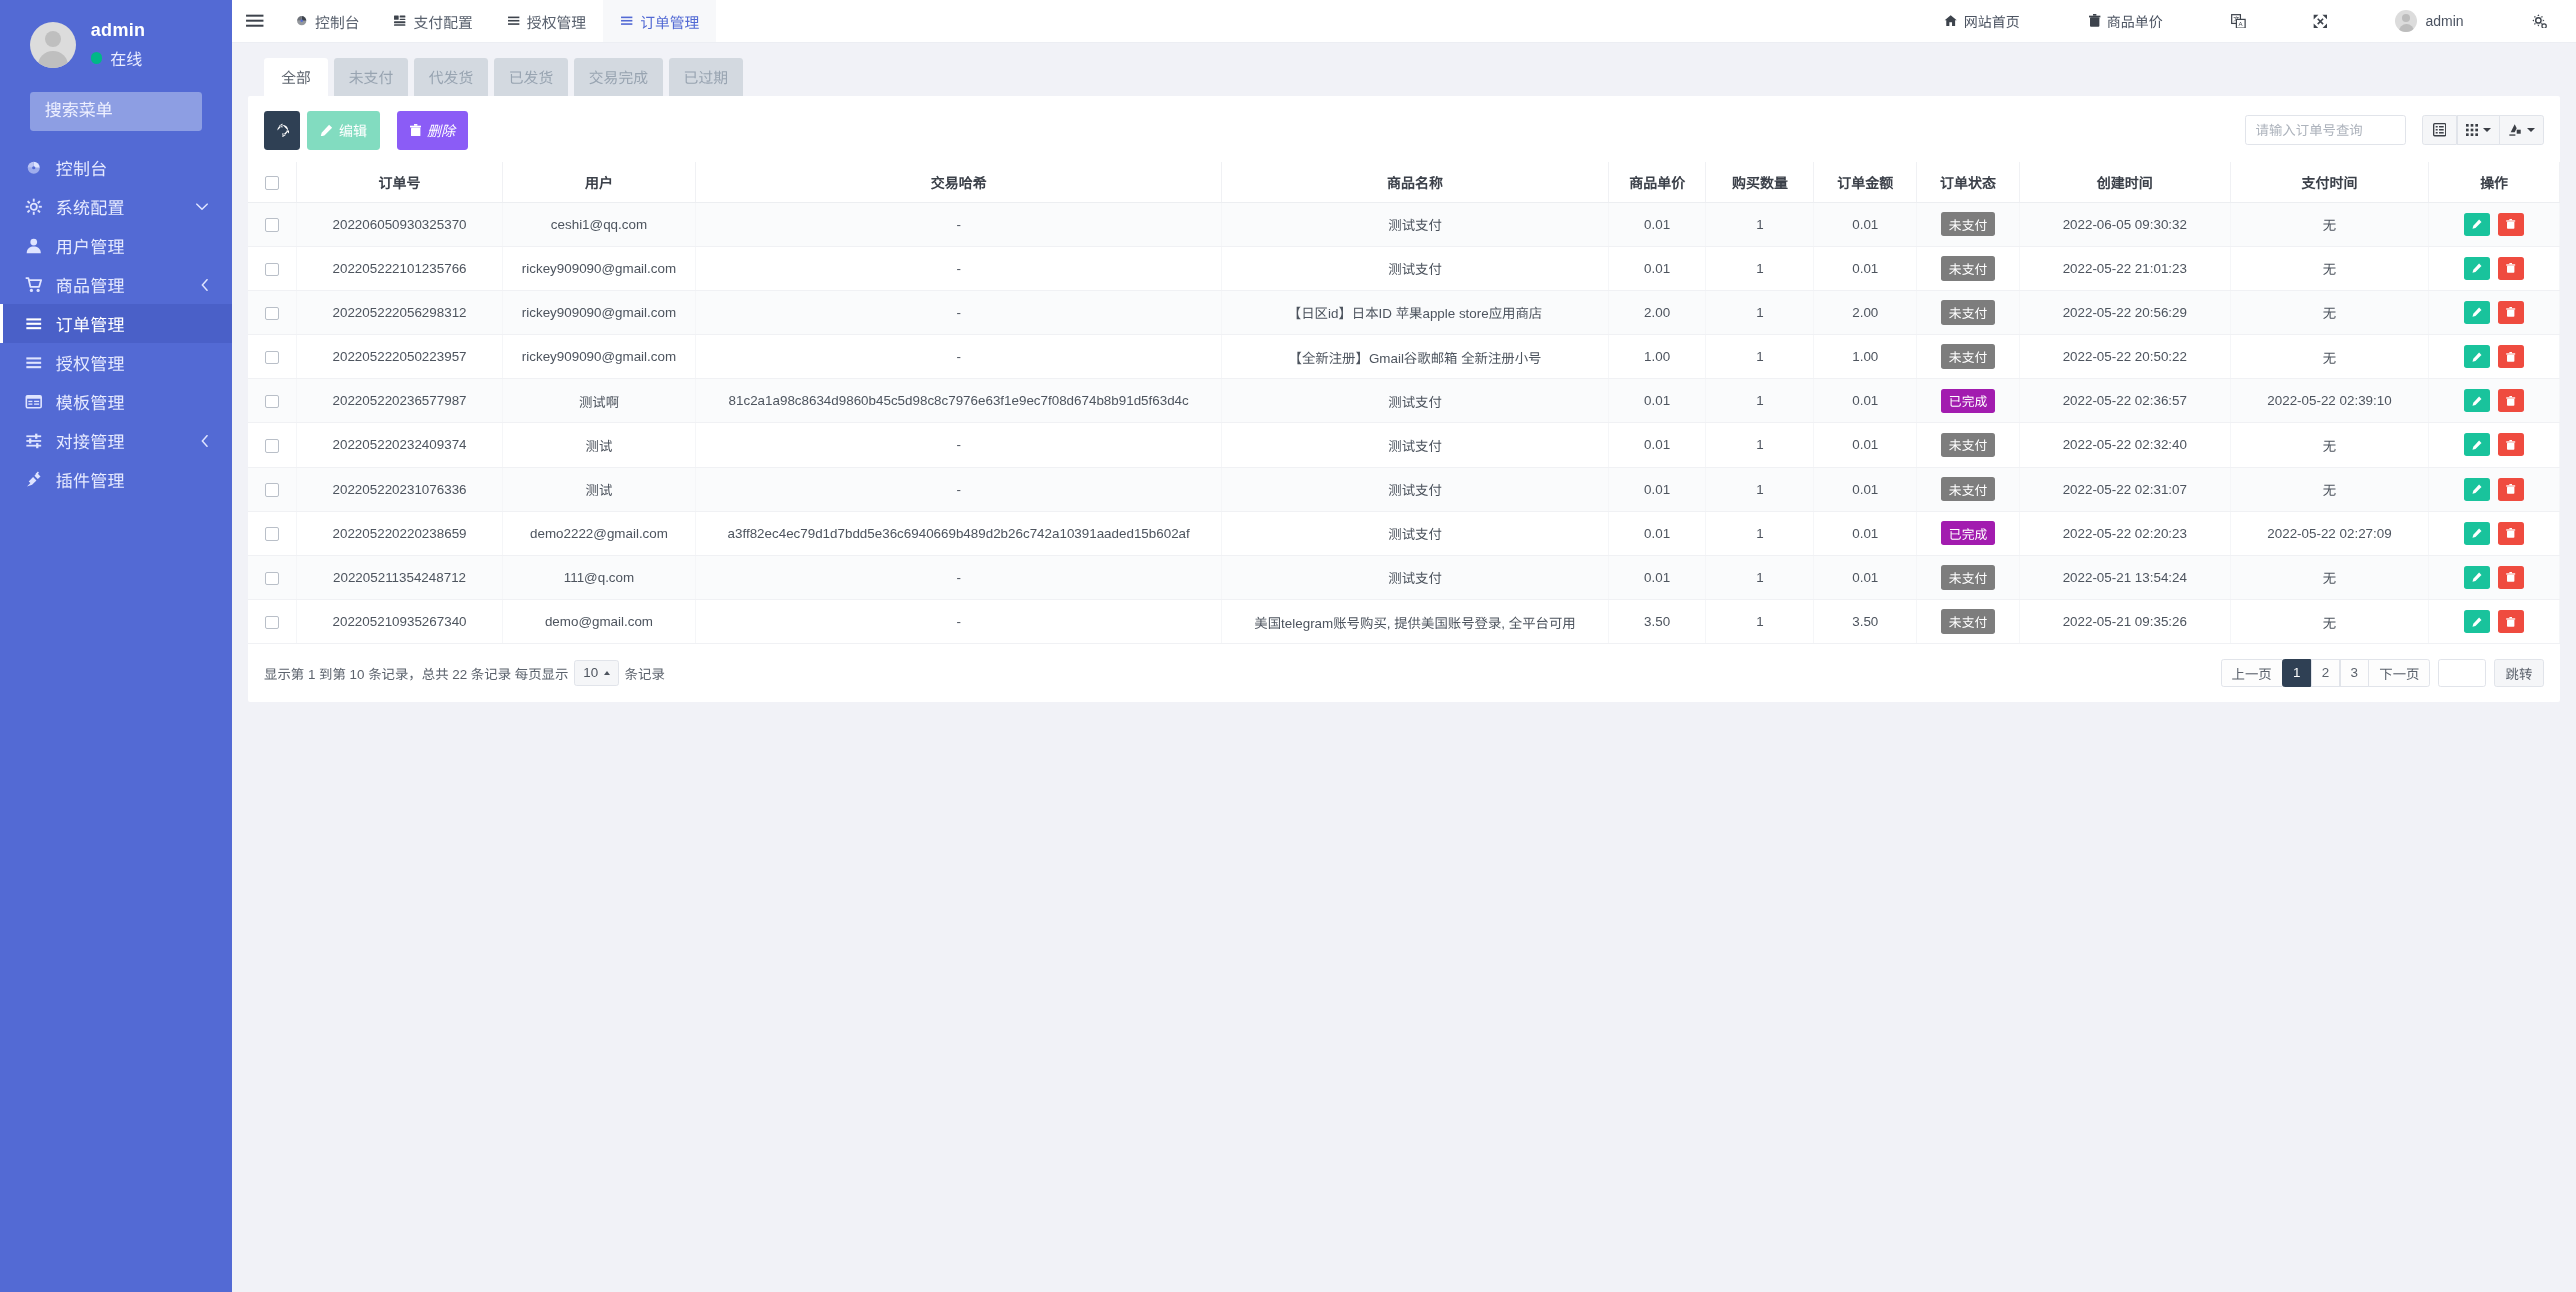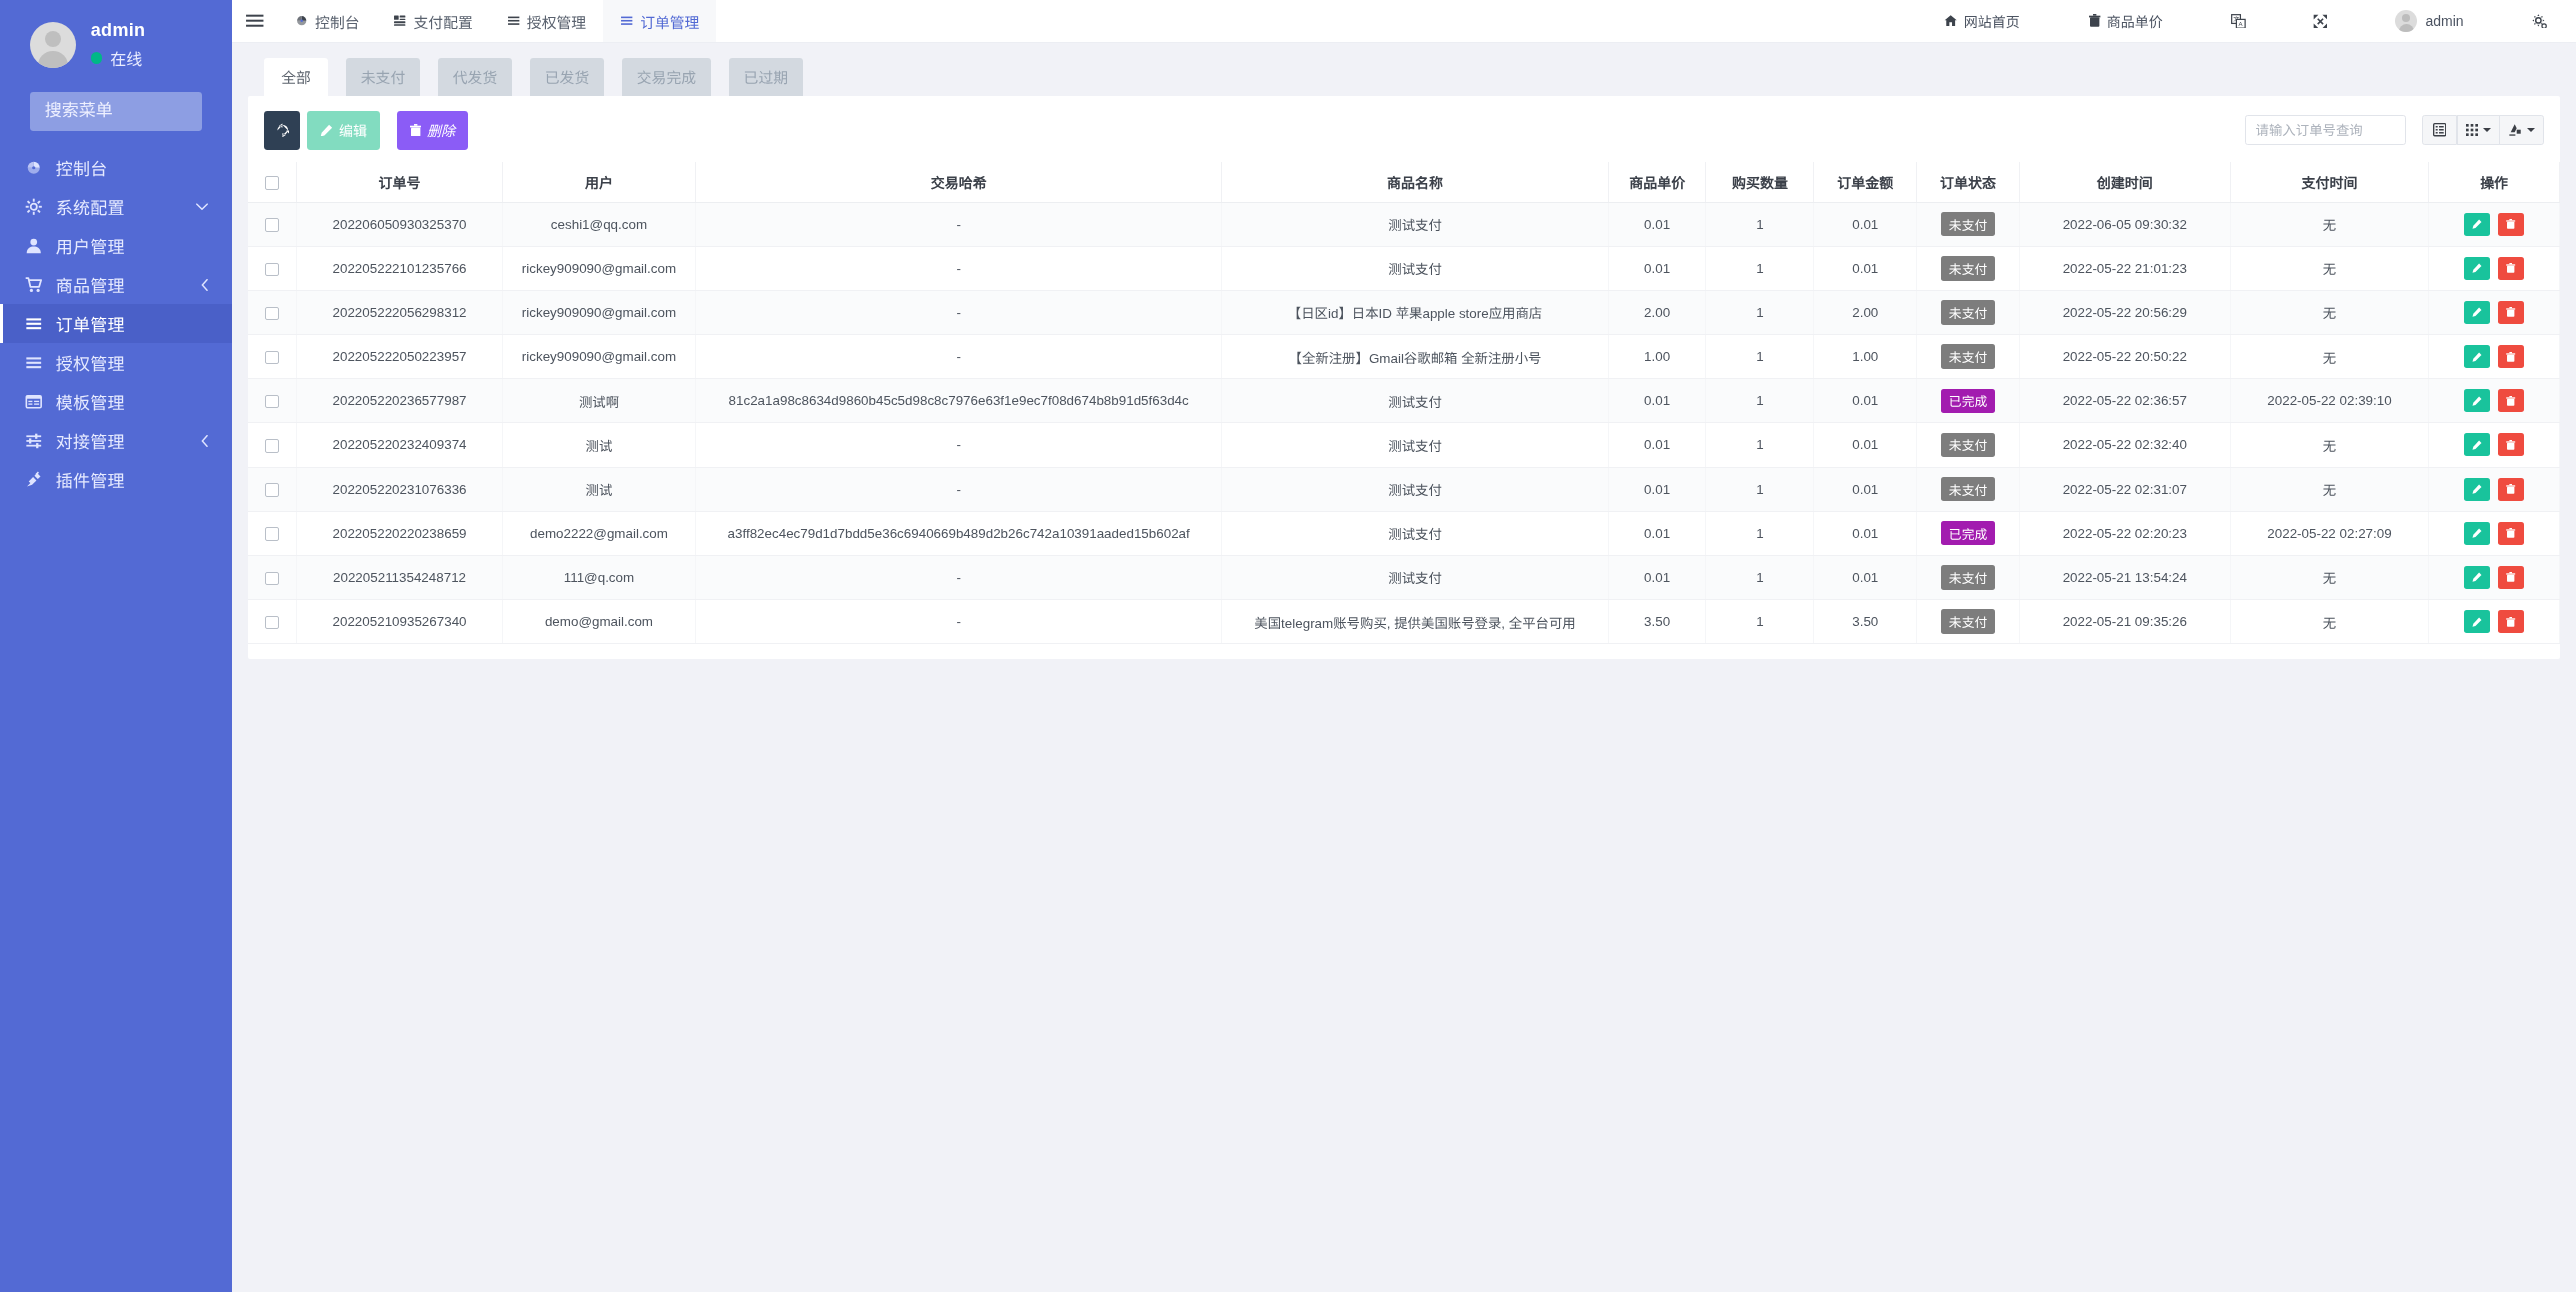--- a/index.html
+++ b/index.html
@@ -122,21 +122,21 @@
     content: ""; position: absolute; width: 8px; height: 8px;
     border-radius: 50%; background: #bdbdbd; left: 7px; top: 4px;
   }
   .tb-avatar::after {
     content: ""; position: absolute; width: 14.8px; height: 10px;
     border-radius: 7.4px 7.4px 0 0; background: #bdbdbd; left: 3.7px; top: 14px;
   }
 
   
   .content { padding: 14.8px 16px 0 16px; flex: 1; min-height: 0; }
-  .filters { display: flex; gap: 18px; padding: 0 16px 0 16px; }
+  .filters { display: flex; gap: 6px; padding: 0 16px 0 16px; }
   .f-tab {
     height: 38px; min-width: 64px; padding: 0 14.8px;
     display: flex; align-items: center; justify-content: center;
     background: #d3d9e0; color: #98a4b1; font-size: 14.8px;
     border-radius: 3.4px 3.4px 0 0; cursor: pointer; white-space: nowrap;
   }
   .f-tab.active { background: #ffffff; color: #5c636d; }
 
   .panel {
     background: #ffffff; border-radius: 2px;
@@ -929,16 +929,37 @@
                     <rect x="1.5" y="5" width="14" height="13.5" rx="1.5" fill="#ffffff"></rect>
                     <rect x="0" y="2.5" width="17" height="2.5" fill="#ffffff"></rect>
                     <rect x="6" y="0" width="5" height="2.5" fill="#ffffff"></rect>
                   </svg>
         </span>
       </td>
     </tr>
           </tbody>
       </table>
 
+      <div class="foot">
+        <div class="foot-info">
+          <span>显示第 1 到第 10 条记录，总共 22 条记录 每页显示</span>
+          <span class="pp-select">
+            <span>10</span>
+            <span class="caret-u"></span>
+          </span>
+          <span>条记录</span>
+        </div>
+        <div class="pager">
+          <div class="pg">上一页</div>
+          <div id="page-nums" style="display:flex">
+              <div class="pg active">1</div>
+              <div class="pg ">2</div>
+              <div class="pg ">3</div>
+            </div>
+          <div class="pg last-grp">下一页</div>
+          <input class="jump-input" type="text" style="">
+          <div class="jump-btn">跳转</div>
+        </div>
+      </div>
     </section>
   </div>
 </div>
 
 
 </body></html>

